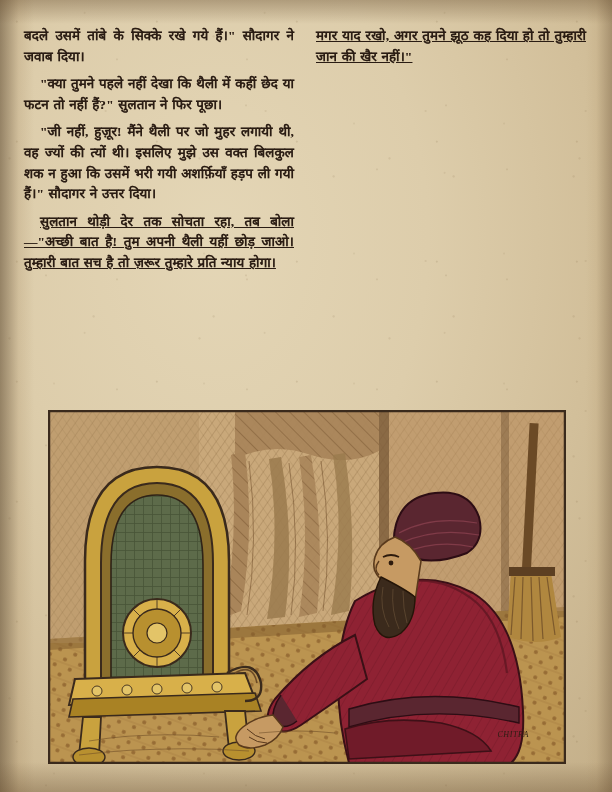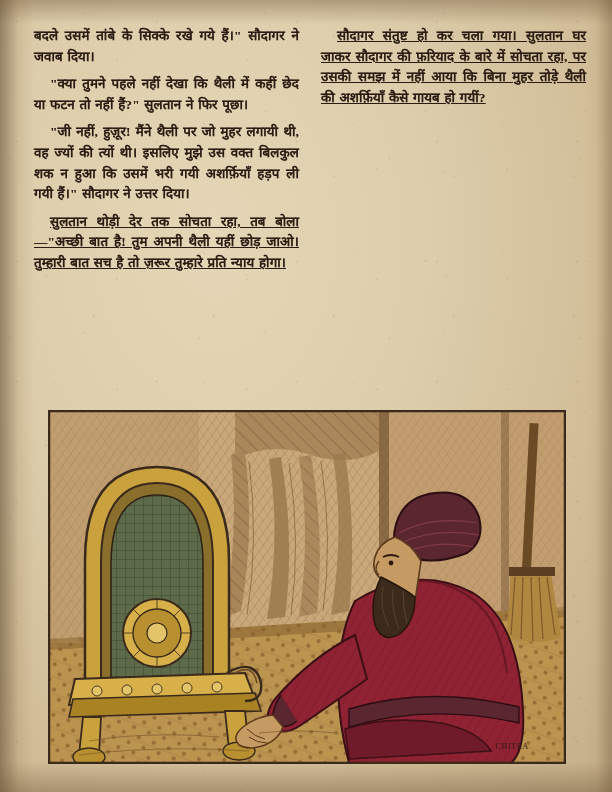--- a/index.html
+++ b/index.html
@@ -60,21 +60,21 @@
 
   .content {
     position: absolute;
     inset: 0;
   }
 
   
   .columns {
     position: absolute;
     top: 26px;
-    left: 34px;
+    left: 24px;
     right: 26px;
     height: 372px;
     display: flex;
     gap: 22px;
   }
   .col {
     flex: 1 1 0;
     display: flex;
     flex-direction: column;
     gap: 0px;
@@ -103,23 +103,24 @@
     height: 352px;
     border: 1.5px solid #3a2a1c;
     background: #c8b28c;
     overflow: hidden;
   }
   .illu-svg { display: block; width: 100%; height: 100%; }
 
   .signature {
     position: absolute;
     right: 36px;
-    bottom: 12px;
+    bottom: 24px;
     font-family: "Liberation Serif", serif;
     font-size: 8px;
+    font-style: italic;
     color: #2b1d12;
     letter-spacing: 0.6px;
   }
 </style>
 </head>
 <body>
 
 <div class="page">
   <div class="paper-base"></div>
   <div class="paper-speckle"></div>
@@ -133,21 +134,21 @@
     <div class="columns">
 
       <div class="col">
         <p class="para">बदले उसमें तांबे के सिक्के रखे गये हैं।" सौदागर ने जवाब दिया।</p>
         <p class="para indent">"क्या तुमने पहले नहीं देखा कि थैली में कहीं छेद या फटन तो नहीं हैं?" सुलतान ने फिर पूछा।</p>
         <p class="para indent">"जी नहीं, हुज़ूर! मैंने थैली पर जो मुहर लगायी थी, वह ज्यों की त्यों थी। इसलिए मुझे उस वक्त बिलकुल शक न हुआ कि उसमें भरी गयी अशर्फ़ियाँ हड़प ली गयी हैं।" सौदागर ने उत्तर दिया।</p>
         <p class="para indent">सुलतान थोड़ी देर तक सोचता रहा, तब बोला—"अच्छी बात है! तुम अपनी थैली यहीं छोड़ जाओ। तुम्हारी बात सच है तो ज़रूर तुम्हारे प्रति न्याय होगा।</p>
       </div>
 
       <div class="col">
-        <p class="para indent">सौदागर संतुष्ट हो कर चला गया। सुलतान घर जाकर सौदागर की फ़रियाद के बारे में सोचता रहा, पर उसकी समझ में नहीं आया कि बिना मुहर तोड़े थैली की अशर्फ़ियाँ कैसे गायब हो गयीं?</p>
+        <p class="para">मगर याद रखो, अगर तुमने झूठ कह दिया हो तो तुम्हारी जान की खैर नहीं।"</p>
       </div>
 
     </div>
 
     <div class="illustration">
       <svg class="illu-svg" viewBox="0 0 516 352" preserveAspectRatio="none">
         <defs>
           <pattern id="wallhatch" width="7" height="7" patternUnits="userSpaceOnUse" patternTransform="rotate(35)">
             <rect width="7" height="7" fill="#c9a87a"></rect>
             <path d="M0 0 L0 7" stroke="#8a6a40" stroke-width="1.1" opacity="0.55"></path>

